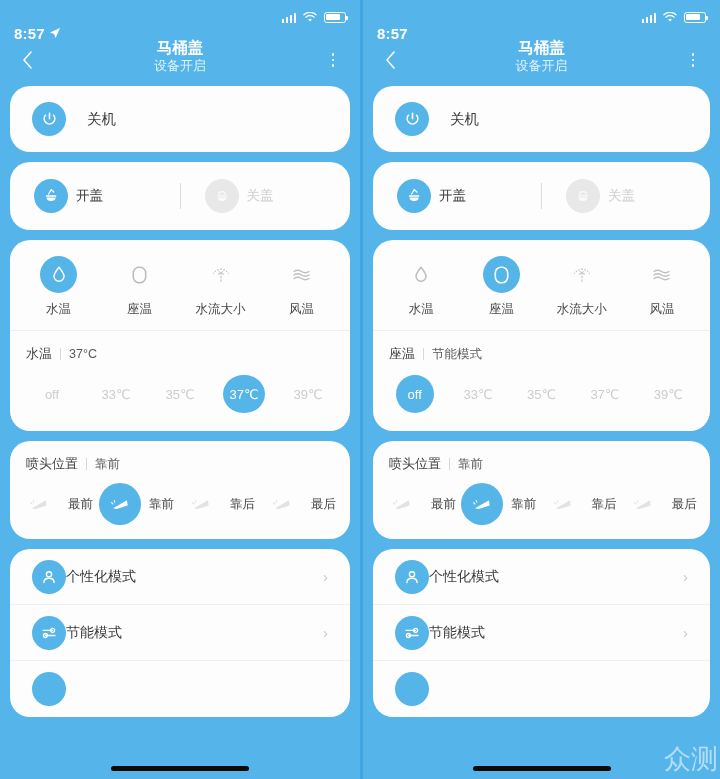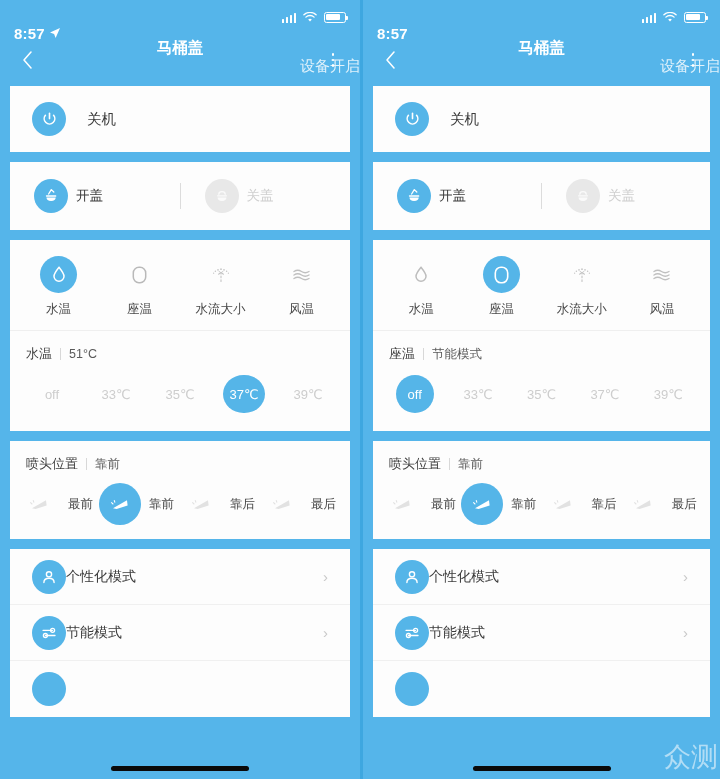--- a/index.html
+++ b/index.html
@@ -62,31 +62,31 @@
   }
   .nav-back {
     width: 26px; height: 26px;
     display: flex; align-items: center; justify-content: center;
   }
   .nav-title-wrap {
     position: absolute; left: 0; right: 0; top: 4px;
     text-align: center; pointer-events: none;
   }
   .nav-title { font-size: 15.5px; font-weight: bold; line-height: 20px; color: #fff; }
-  .nav-sub { font-size: 15px; line-height: 15px; color: rgba(255,255,255,.82); text-align: right; }
+  .nav-sub { font-size: 13px; line-height: 15px; color: rgba(255,255,255,.82); }
   .nav-spacer { flex: 1; }
   .nav-more { width: 26px; height: 26px; display:flex; flex-direction: column;
               align-items: center; justify-content: center; gap: 3px; }
   .nav-more i { width: 2.6px; height: 2.6px; border-radius: 50%; background: #fff; display:block; }
 
   
   .content { padding: 0 10px; }
   .card {
     background: #fdfdfd;
-    border-radius: 0;
+    border-radius: 20px;
     margin-bottom: 10px;
     overflow: hidden;
   }
 
   
   .row-power { height: 66px; display: flex; align-items: center; padding: 0 22px; }
   .circ {
     border-radius: 50%;
     display: flex; align-items: center; justify-content: center;
     flex: 0 0 auto;
@@ -156,21 +156,21 @@
 
   
   .watermark {
     position: absolute; right: 2px; bottom: 6px;
     display: flex; align-items: flex-end; gap: 2px;
     opacity: .55; pointer-events: none;
   }
   .wm-small { font-size: 13px; line-height: 13px; color: #ffffff; writing-mode: vertical-rl;
               letter-spacing: 0px; font-family: "DejaVu Sans", sans-serif; }
   .wm-big { font-size: 27px; line-height: 27px; color: #ffffff; font-weight: 500;
-            font-family: Liberation Mono, monospace; }
+            font-family: Liberation Serif, serif; }
   .svgi { display: block; }
 </style>
 </head>
 <body>
 
 <div class="stage">
 
   <div class="phone left">
 
     <div class="statusbar">
@@ -311,21 +311,21 @@
                 </g>
               </svg>
             </span>
             <span class="tlbl">风温</span>
           </div>
         </div>
 
         <div class="valhead">
           <span class="k">水温</span>
           <span class="bar"></span>
-          <span class="v">51°C</span>
+          <span class="v">37°C</span>
         </div>
 
         <div class="steps">
           <div class="step">
               <span class="pill">off</span>
             </div>
           <div class="step">
               <span class="pill">33℃</span>
             </div>
           <div class="step">

